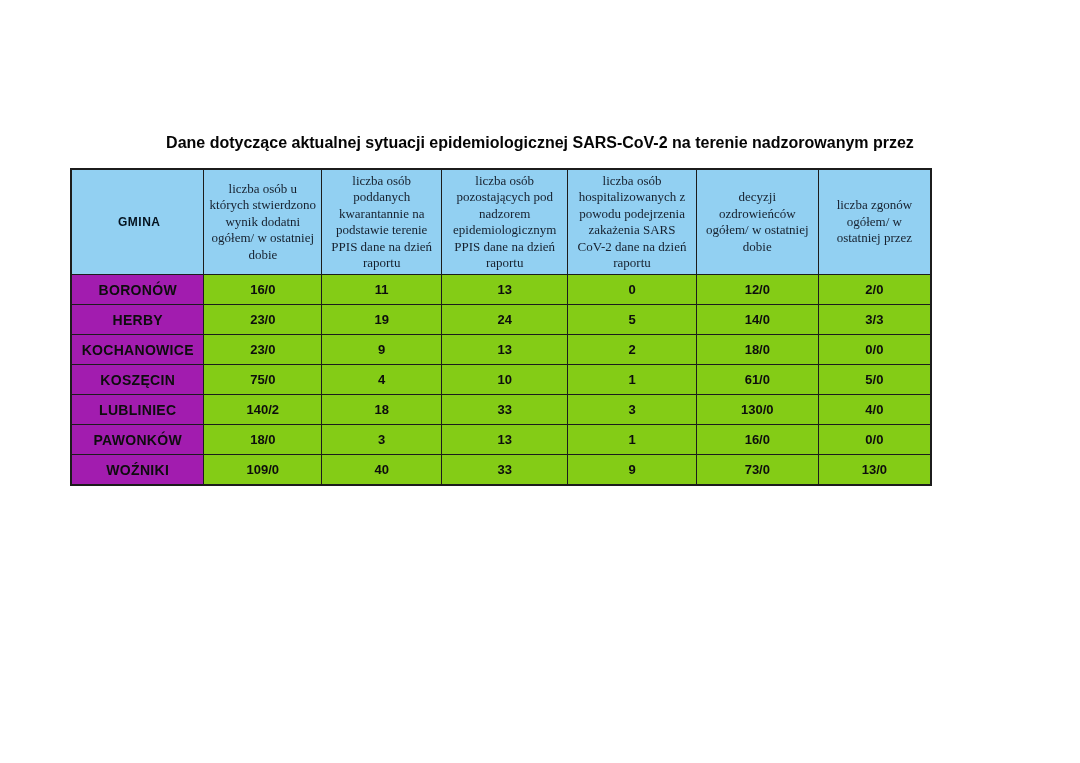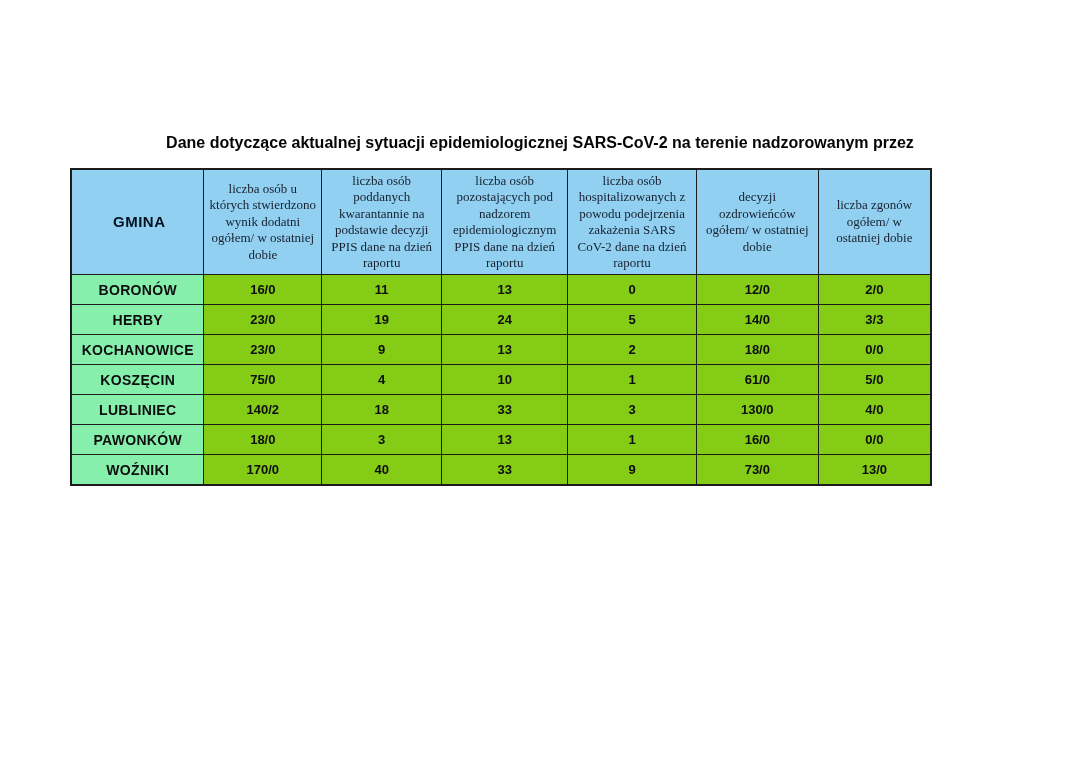--- a/index.html
+++ b/index.html
@@ -55,35 +55,35 @@
     font-family: "Liberation Serif", serif;
     font-weight: normal;
     font-size: 13px;
     line-height: 16.5px;
     color: #16202e;
     padding: 2px 5px;
   }
   thead th.gmina-head {
     font-family: "Liberation Sans", sans-serif;
     font-weight: bold;
-    font-size: 15px;
+    font-size: 12px;
     color: #04121f;
     letter-spacing: 0.5px;
     padding-left: 8px;
   }
   tbody td {
     height: 29px;
     background: #84cc16;
     font-weight: bold;
     font-size: 13px;
     color: #0d0d0d;
     padding: 0 4px;
   }
   tbody td.gmina-cell {
-    background: #86efac;
+    background: #a21caf;
     font-size: 14px;
     letter-spacing: 0.3px;
   }
 </style>
 </head>
 <body>
 
 <div class="page">
 
   <div class="title-block">
@@ -99,25 +99,25 @@
       <col style="width:134px">
       <col style="width:130px">
       <col style="width:136px">
       <col style="width:134px">
       <col style="width:133px">
     </colgroup>
     <thead>
       <tr>
         <th class="gmina-head">GMINA</th>
         <th>liczba osób u których stwierdzono wynik dodatni ogółem/ w ostatniej dobie</th>
-        <th>liczba osób poddanych kwarantannie na podstawie decyzji PPIS dane na dzień raportu</th>
+        <th>liczba osób poddanych kwarantannie na podstawie terenie PPIS dane na dzień raportu</th>
         <th>liczba osób pozostających pod nadzorem epidemiologicznym PPIS dane na dzień raportu</th>
         <th>liczba osób hospitalizowanych z powodu podejrzenia zakażenia SARS CoV-2 dane na dzień raportu</th>
         <th>decyzji ozdrowieńców ogółem/ w ostatniej dobie</th>
-        <th>liczba zgonów ogółem/ w ostatniej dobie</th>
+        <th>liczba zgonów ogółem/ w ostatniej przez</th>
       </tr>
     </thead>
     <tbody>
       <tr>
         <td class="gmina-cell">BORONÓW</td>
         <td>16/0</td>
         <td>11</td>
         <td>13</td>
         <td>0</td>
         <td>12/0</td>
@@ -163,21 +163,21 @@
         <td class="gmina-cell">PAWONKÓW</td>
         <td>18/0</td>
         <td>3</td>
         <td>13</td>
         <td>1</td>
         <td>16/0</td>
         <td>0/0</td>
       </tr>
       <tr>
         <td class="gmina-cell">WOŹNIKI</td>
-        <td>170/0</td>
+        <td>109/0</td>
         <td>40</td>
         <td>33</td>
         <td>9</td>
         <td>73/0</td>
         <td>13/0</td>
       </tr>
     </tbody>
   </table>
 
 </div>

